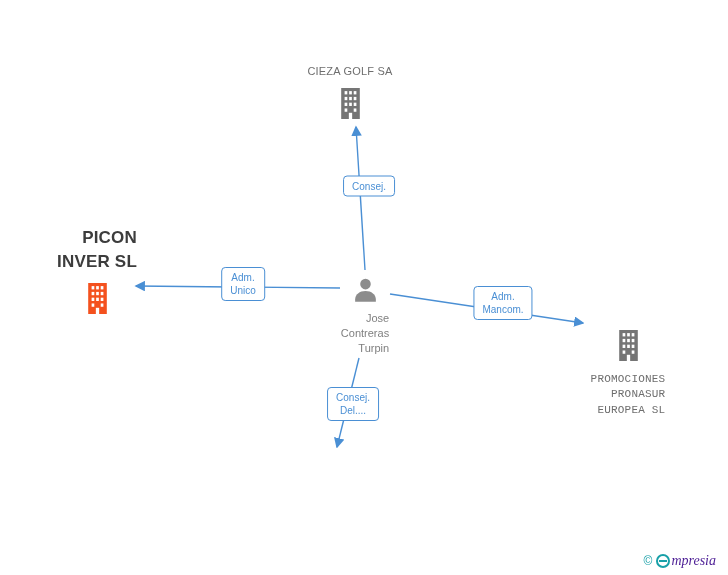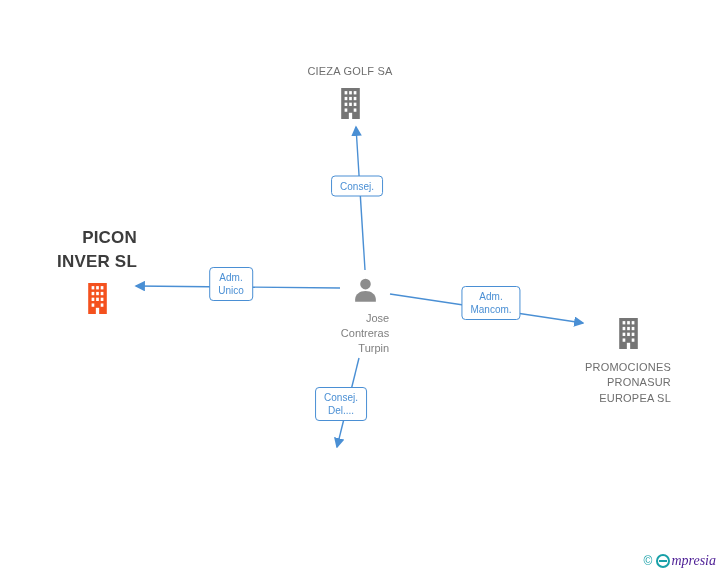--- a/index.html
+++ b/index.html
@@ -64,20 +64,21 @@
     background: #ffffff;
     border: 1px solid #4a8fd4;
     border-radius: 4px;
     color: #4a8fd4;
     font-size: 10px;
     line-height: 1.3;
     padding: 3px 8px;
     white-space: pre-line;
     text-align: center;
     cursor: pointer;
+    margin-left: 12px;
   }
 
   
   .footer {
     position: absolute;
     right: 12px;
     bottom: 6px;
     display: flex;
     align-items: center;
     cursor: pointer;
@@ -161,21 +162,21 @@
         <rect x="6.3" y="14.2" width="2.6" height="3.2"></rect>
           <rect x="10.7" y="14.2" width="2.6" height="3.2"></rect>
           <rect x="15.1" y="14.2" width="2.6" height="3.2"></rect>
         <rect x="6.3" y="19.8" width="2.6" height="3.2"></rect>
           <rect x="15.1" y="19.8" width="2.6" height="3.2"></rect>
         <rect x="10.4" y="24" width="3.2" height="6"></rect>
       </g>
     </svg>
   </div>
 
-  <div class="node" style="left:562px; top:318px; width:132px;">
+  <div class="node" style="left:562px; top:330px; width:132px;font-family:Liberation Mono, monospace;">
     <svg class="building gray" viewBox="0 0 24 30" aria-hidden="true">
       <rect x="3" y="0" width="18" height="30" fill="currentColor"></rect>
       <g fill="#ffffff">
         <rect x="6.3" y="3" width="2.6" height="3.2"></rect>
           <rect x="10.7" y="3" width="2.6" height="3.2"></rect>
           <rect x="15.1" y="3" width="2.6" height="3.2"></rect>
         <rect x="6.3" y="8.6" width="2.6" height="3.2"></rect>
           <rect x="10.7" y="8.6" width="2.6" height="3.2"></rect>
           <rect x="15.1" y="8.6" width="2.6" height="3.2"></rect>
         <rect x="6.3" y="14.2" width="2.6" height="3.2"></rect>

